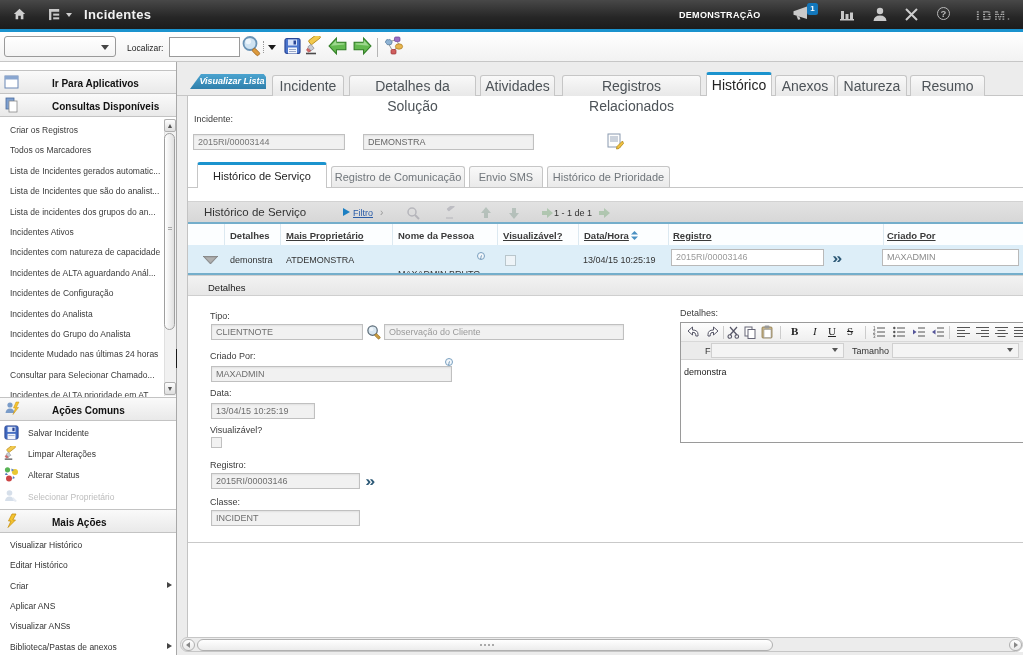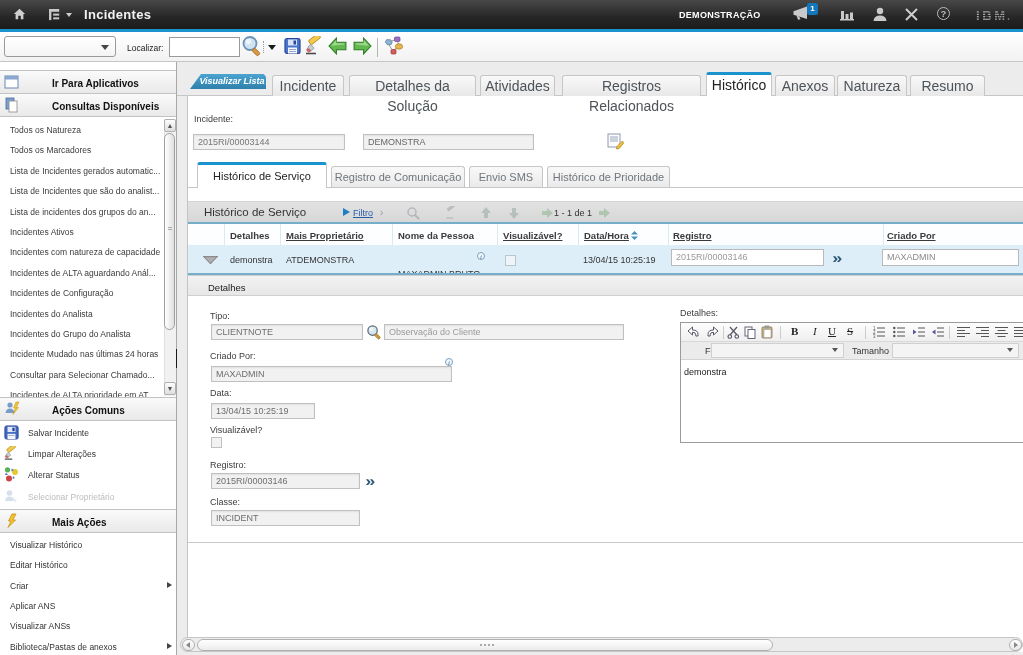--- a/index.html
+++ b/index.html
@@ -165,21 +165,21 @@
       </svg>
     <span>Ir Para Aplicativos</span>
     </div>
   <div class="abs shdr" style="top:31px;">
     <svg width="16" height="16" viewBox="0 0 16 16">
         <rect x="2" y="1" width="8" height="11" fill="#7d9fd0" stroke="#4a6b9c" stroke-width=".8"></rect>
         <rect x="5" y="4" width="8" height="11" fill="#fff" stroke="#8a8a8a" stroke-width=".8"></rect>
       </svg>
     <span>Consultas Disponíveis</span>
     </div>
-  <div class="abs qitem" style="top:63px;">Todos os Natureza</div>
+  <div class="abs qitem" style="top:63px;">Criar os Registros</div>
   <div class="abs qitem" style="top:83px;">Todos os Marcadores</div>
   <div class="abs qitem" style="top:104px;">Lista de Incidentes gerados automatic...</div>
   <div class="abs qitem" style="top:124px;">Lista de Incidentes que são do analist...</div>
   <div class="abs qitem" style="top:145px;">Lista de incidentes dos grupos do an...</div>
   <div class="abs qitem" style="top:165px;">Incidentes Ativos</div>
   <div class="abs qitem" style="top:185px;">Incidentes com natureza de capacidade</div>
   <div class="abs qitem" style="top:206px;">Incidentes de ALTA aguardando Anál...</div>
   <div class="abs qitem" style="top:226px;">Incidentes de Configuração</div>
   <div class="abs qitem" style="top:247px;">Incidentes do Analista</div>
   <div class="abs qitem" style="top:267px;">Incidentes do Grupo do Analista</div>

